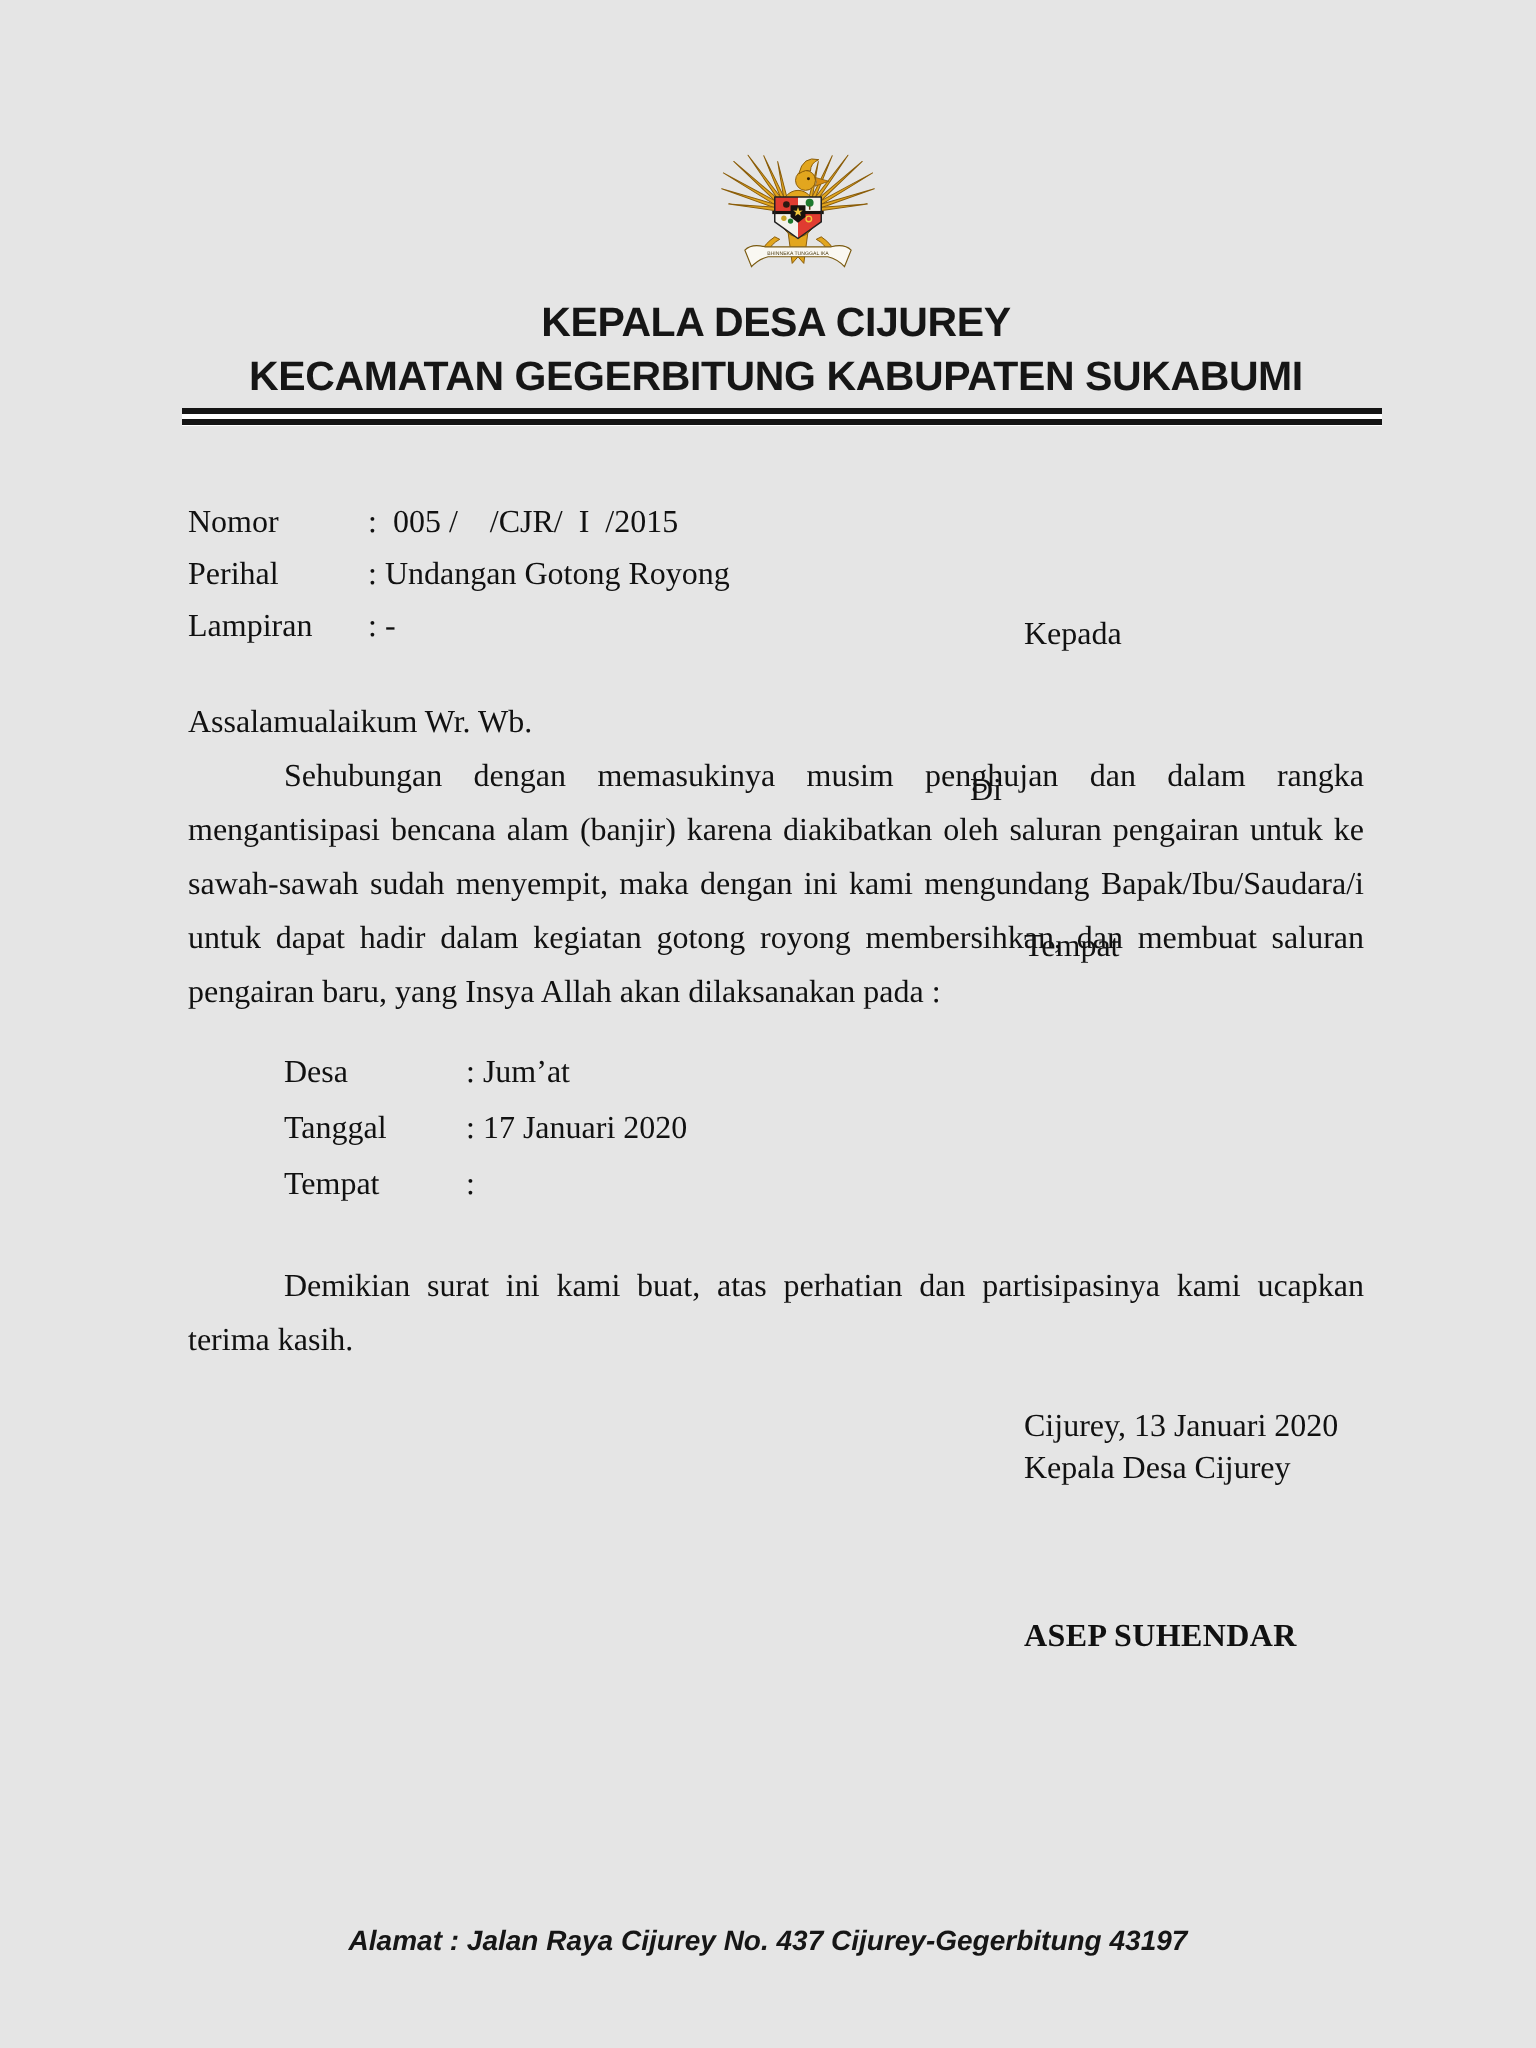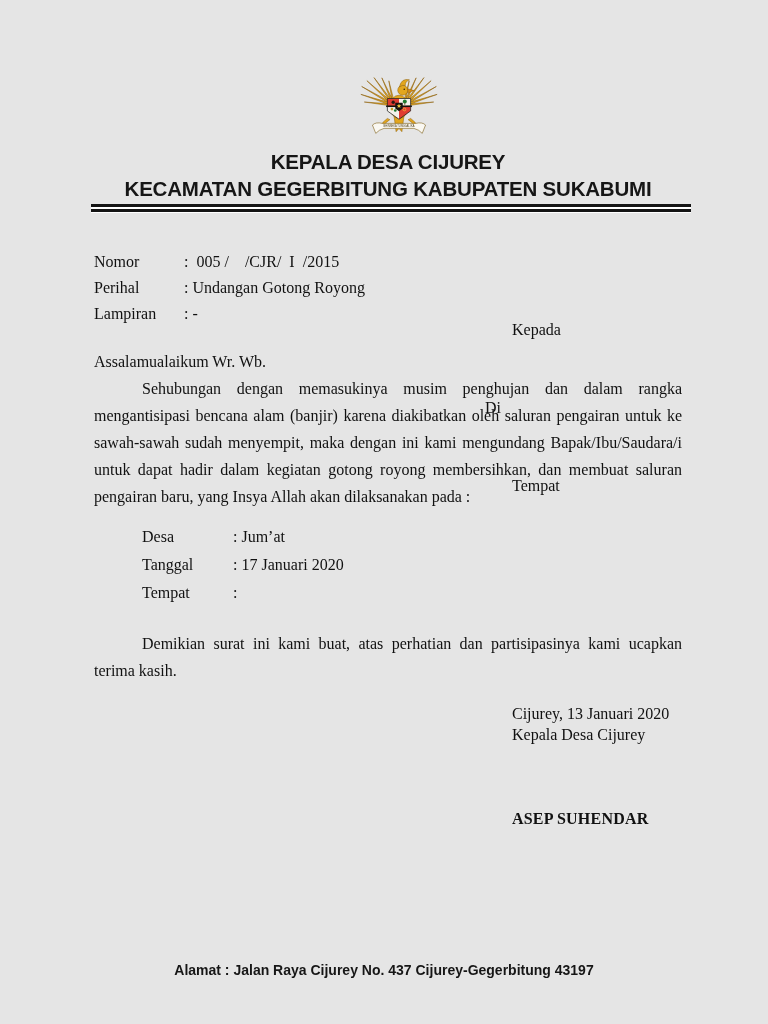--- a/index.html
+++ b/index.html
@@ -31,42 +31,42 @@
       #141414 0, #141414 3px,
       #ffffff 3px, #ffffff 5.5px,
       #141414 5.5px, #141414 8.5px,
       #ffffff 8.5px);
   }
 
   
   .meta { position: relative; margin-top: 36px; line-height: 26px; }
   .meta-row .label { display: inline-block; width: 90px; }
   .meta-row .value { white-space: pre; }
-  .recipient { position: absolute; top: 16px; left: 418px; line-height: 26px; white-space: pre; }
+  .recipient { position: absolute; top: 4px; left: 418px; line-height: 26px; white-space: pre; }
   .recipient .di { margin-left: -27px; }
 
   
   .salutation { margin: 21px 0 0 0; line-height: 27px; }
   .para { margin: 0; line-height: 27px; text-align: justify; text-indent: 48px; }
   .closing { margin-top: 23px; }
 
   .schedule { margin: 13px 0 0 48px; line-height: 28px; }
   .schedule .slabel { display: inline-block; width: 91px; }
   .schedule .svalue { white-space: pre; }
 
   
   .signature { margin: 19px 0 0 418px; line-height: 21px; }
   .signature .name { margin-top: 63px; font-weight: 700; letter-spacing: 0.2px; }
 
   
   .footer {
     position: absolute; left: 0; right: 0; top: 962px;
     text-align: center;
     font-family: "Liberation Sans", sans-serif;
-    font-weight: 700; 
+    font-weight: 700; font-style: italic;
     font-size: 14px; color: #161616;
   }
 </style>
 </head>
 <body>
 
 <div class="page">
   <div class="content">
 
     <div class="emblem-wrap">

